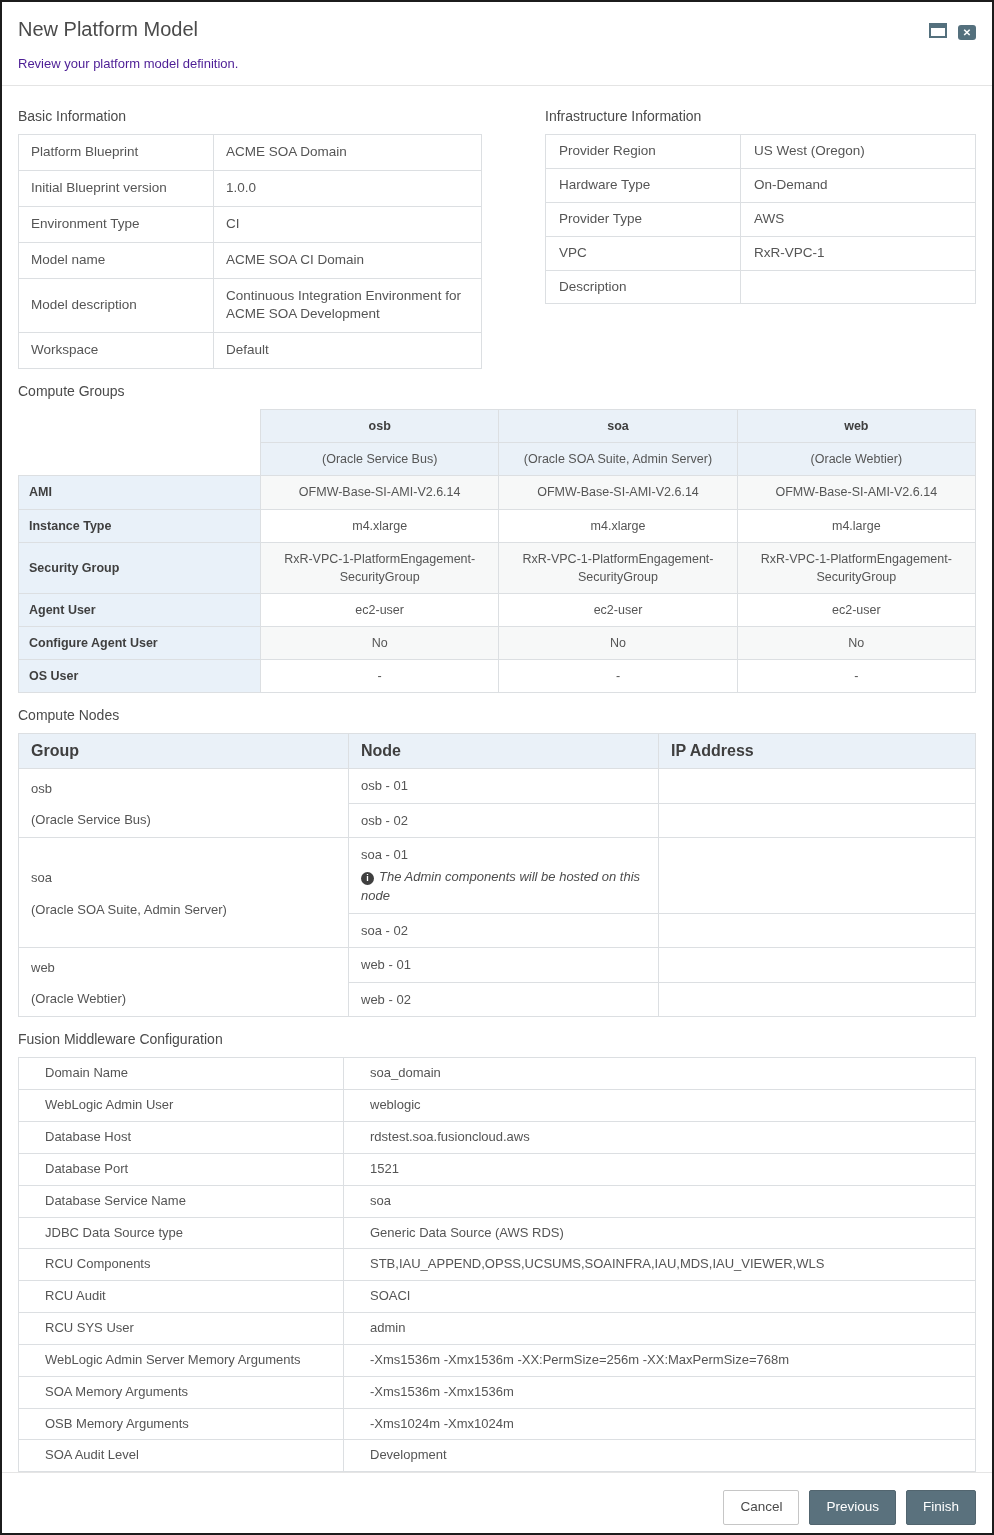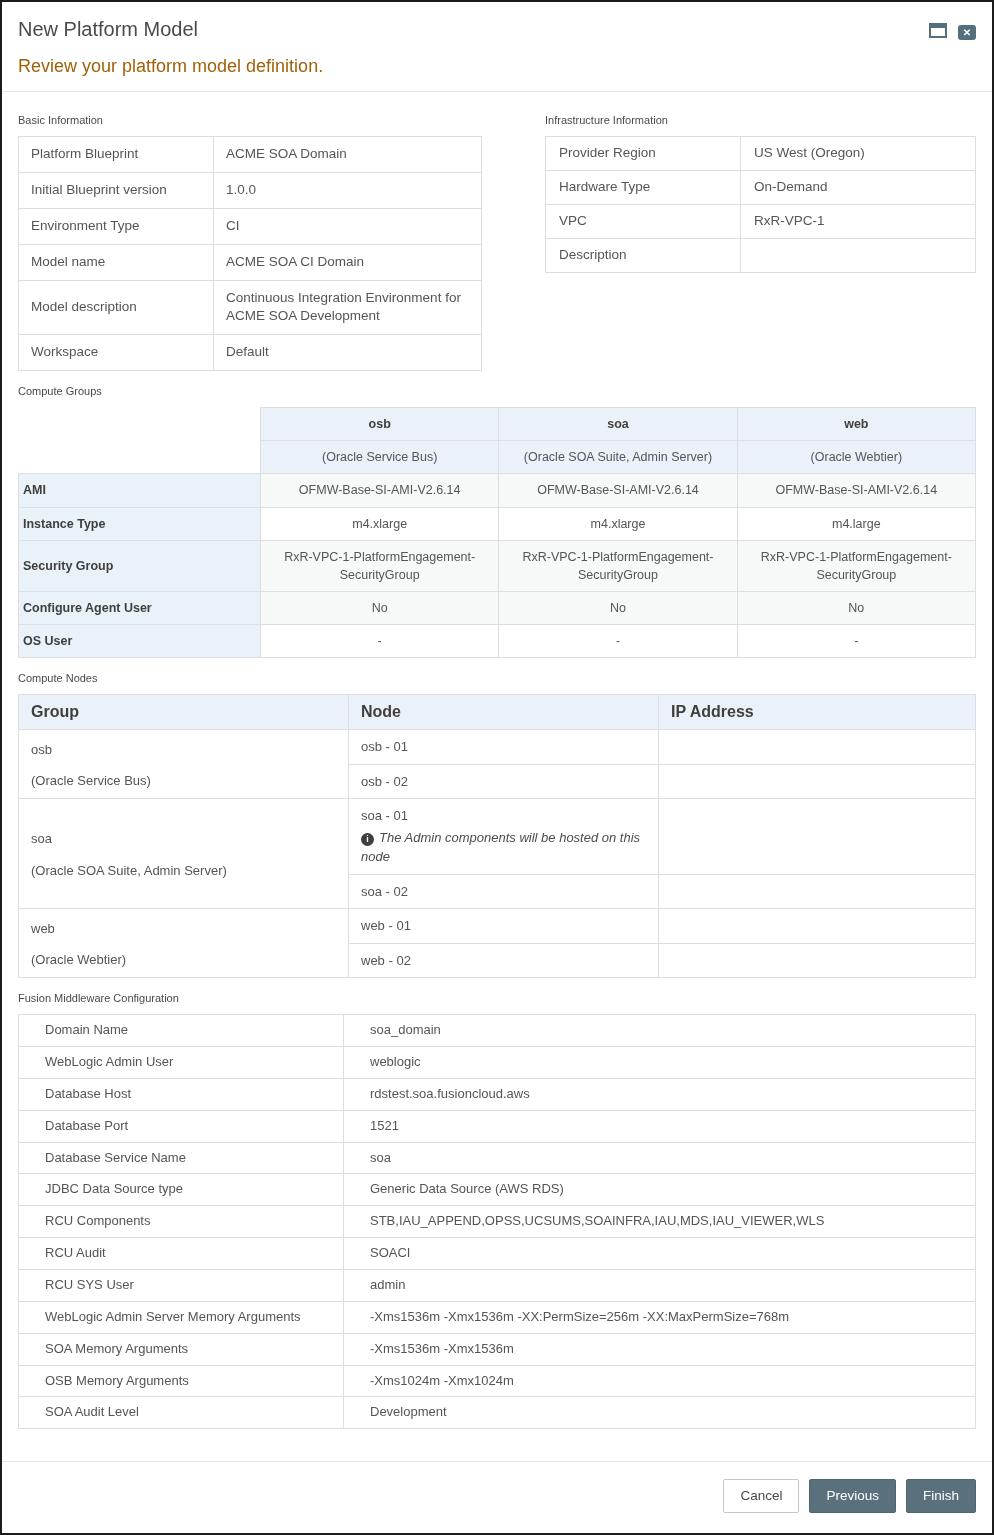--- a/index.html
+++ b/index.html
@@ -17,46 +17,46 @@
   
   .dialog-header { padding:16px 16px 0 16px; border-bottom:1px solid #e4e4e4; }
   .header-top { display:flex; justify-content:space-between; align-items:flex-start; }
   .dialog-title { font-size:20px; color:#4a4a4a; }
   .window-controls { display:flex; gap:11px; margin-top:5px; }
   .win-btn { border:none; background:transparent; padding:0; cursor:pointer; display:block; }
   .close-box {
     width:18px; height:15px; border-radius:3px; background:#54707d;
     color:#fff; font-size:10px; font-weight:bold; line-height:15px; text-align:center;
   }
-  .subtitle { font-size:18px; color:#a16207; margin-top:15px; padding-bottom:14px; }
+  .subtitle { font-size:13px; color:#4c1d95; margin-top:15px; padding-bottom:14px; }
 
   
   .content { padding:8px 16px 0 16px; flex:1; }
-  .section-title { font-size:11px; color:#4a4a4a; margin:16px 0 10px 0; }
+  .section-title { font-size:14px; color:#4a4a4a; margin:16px 0 10px 0; }
   .content .section-title:first-child { margin-top:14px; }
 
   table { border-collapse:collapse; width:100%; table-layout:fixed; }
   td, th { border:1px solid #dcdfe2; font-size:13.5px; color:#555; vertical-align:middle;
            word-wrap:break-word; overflow-wrap:break-word; }
 
   
   .top-row { display:flex; gap:30px; align-items:flex-start; }
   .top-col-left { width:464px; flex:0 0 464px; }
   .top-col-right { flex:1;padding-left:33px; }
   .kv-table td { padding:8px 12px; line-height:1.4; }
   .kv-table td.k { width:195px; }
   .infra-table td { padding:7px 13px; }
 
   
   .cg-table td, .cg-table th { font-size:12.5px; padding:7px 10px; line-height:1.45; }
   .cg-table col.labelcol { width:242px; }
   .cg-table .corner { border:none; background:#fff; }
   .cg-table th { background:#eaf1f8; font-weight:bold; color:#3f3f3f; text-align:center; }
   .cg-table th.colsub { font-weight:normal; color:#555; }
-  .cg-table td.rowlabel { background:#e9f1f9; font-weight:bold; color:#3f3f3f; text-align:left; padding-left:4px; }
+  .cg-table td.rowlabel { background:#e9f1f9; font-weight:bold; color:#3f3f3f; text-align:left; padding-left:10px; }
   .cg-table td.val { text-align:center; background:#fff; }
   .cg-table tr.stripe td.val { background:#f7f8f8; }
 
   
   .nodes-table col.c1 { width:330px; }
   .nodes-table col.c2 { width:310px; }
   .nodes-table th { background:#eaf1f8; text-align:left; font-weight:bold; color:#3f3f3f;
                     font-size:16px; padding:8px 12px; }
   .nodes-table td { font-size:13px; padding:7px 12px; line-height:1.5; }
   .nodes-table td.group-cell div.gname { margin:2px 0 0 0; }
@@ -141,20 +141,24 @@
           <tbody>
             <tr>
                 <td class="k">Provider Region</td>
                 <td>US West (Oregon)</td>
               </tr>
             <tr>
                 <td class="k">Hardware Type</td>
                 <td>On-Demand</td>
               </tr>
             <tr>
+                <td class="k">Provider Type</td>
+                <td>AWS</td>
+              </tr>
+            <tr>
                 <td class="k">VPC</td>
                 <td>RxR-VPC-1</td>
               </tr>
             <tr>
                 <td class="k">Description</td>
                 <td></td>
               </tr>
           </tbody>
         </table>
       </div>
@@ -195,20 +199,26 @@
             <td class="val">m4.xlarge</td>
             <td class="val">m4.xlarge</td>
             <td class="val">m4.large</td>
           </tr>
           <tr class="stripe">
             <td class="rowlabel">Security Group</td>
             <td class="val">RxR-VPC-1-PlatformEngagement-SecurityGroup</td>
             <td class="val">RxR-VPC-1-PlatformEngagement-SecurityGroup</td>
             <td class="val">RxR-VPC-1-PlatformEngagement-SecurityGroup</td>
           </tr>
+          <tr>
+            <td class="rowlabel">Agent User</td>
+            <td class="val">ec2-user</td>
+            <td class="val">ec2-user</td>
+            <td class="val">ec2-user</td>
+          </tr>
           <tr class="stripe">
             <td class="rowlabel">Configure Agent User</td>
             <td class="val">No</td>
             <td class="val">No</td>
             <td class="val">No</td>
           </tr>
           <tr>
             <td class="rowlabel">OS User</td>
             <td class="val">-</td>
             <td class="val">-</td>

